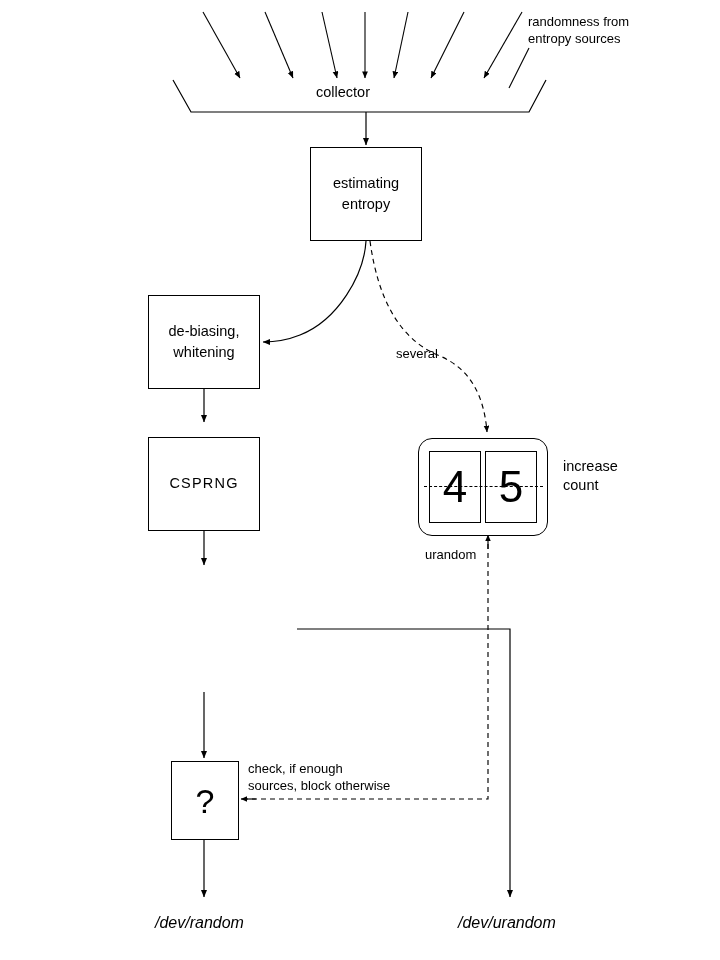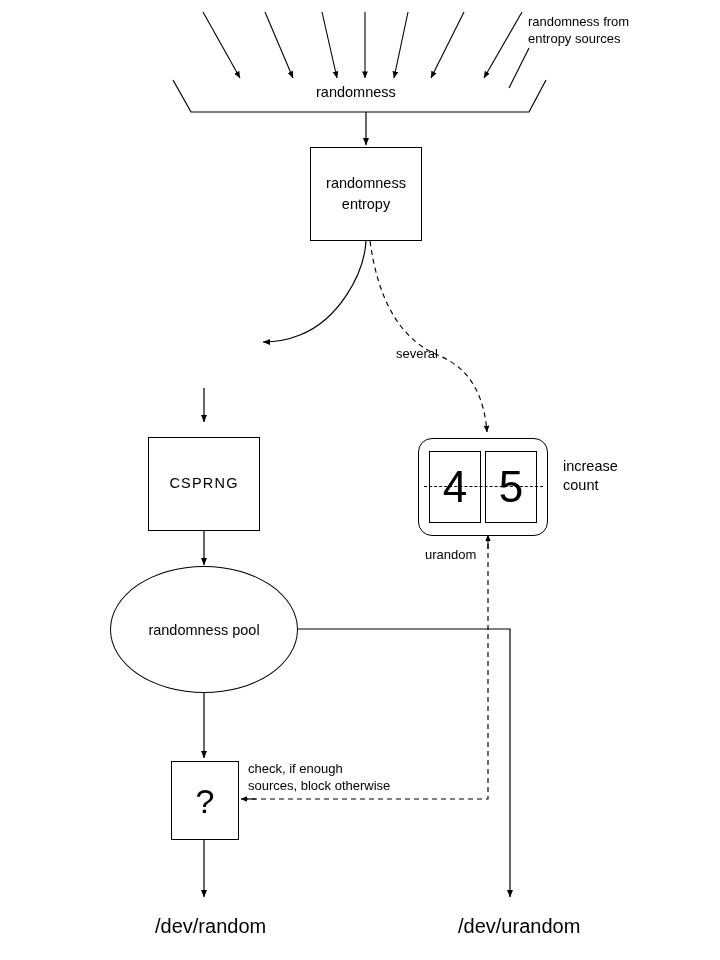--- a/index.html
+++ b/index.html
@@ -98,21 +98,21 @@
   }
   #counter-split {
     position: absolute;
     left: 424px;
     top: 486px;
     width: 119px;
     height: 0;
     border-top: 1.4px dashed #000000;
   }
   .text-small  { font-size: 13px; }
-  .text-med    { font-size: 20px; }
+  .text-med    { font-size: 16px; font-style: italic; }
   .text-label  { font-size: 14.5px; }
 </style>
 </head>
 <body>
 
 <div id="stage">
 
   <svg class="layer" viewBox="0 0 720 960">
     <defs>
       <marker id="arrowSolid" markerWidth="9" markerHeight="9" refX="7.4" refY="3.2" orient="auto" markerUnits="userSpaceOnUse">
@@ -156,38 +156,39 @@
 
     <line x1="204" y1="840" x2="204" y2="897" stroke="#000000" stroke-width="1.2" marker-end="url(#arrowSolid)"></line>
 
     <path d="M243,799 L488,799 L488,541" fill="none" stroke="#000000" stroke-width="1.15" stroke-dasharray="5,4"></path>
 
     <line x1="488" y1="549" x2="488" y2="535" stroke="#000000" stroke-width="1.15" marker-end="url(#arrowDash)"></line>
 
     <line x1="256" y1="799" x2="241" y2="799" stroke="#000000" stroke-width="1.15" marker-end="url(#arrowDash)"></line>
   </svg>
 
-  <div class="lbl text-label" style="left:316px; top:83px;">randomness</div>
+  <div class="lbl text-label" style="left:316px; top:83px;">collector</div>
 
   <div class="lbl text-small" style="left:528px; top:14px;">randomness from
 entropy sources</div>
 
   <div class="node-box" style="left:310px; top:147px; width:112px; height:94px;">
-    <span>randomness
+    <span>estimating
 entropy</span>
   </div>
 
+  <div class="node-box" style="left:148px; top:295px; width:112px; height:94px;">
+    <span>de-biasing,
+whitening</span>
+  </div>
 
   <div class="node-box" style="left:148px; top:424px; width:112px; height:94px;margin-top:13px;">
     <span style="letter-spacing:1.2px;">CSPRNG</span>
   </div>
 
-  <div class="ellipse-node" style="left:110px; top:566px; width:188px; height:127px;">
-    <span>randomness pool</span>
-  </div>
 
   <div class="node-box" style="left:171px; top:761px; width:68px; height:79px;">
     <span class="qmark">?</span>
   </div>
 
   <div id="entropy-counter">
     <div class="digit-cell">
       <span>4</span>
     </div>
     <div class="digit-cell">

